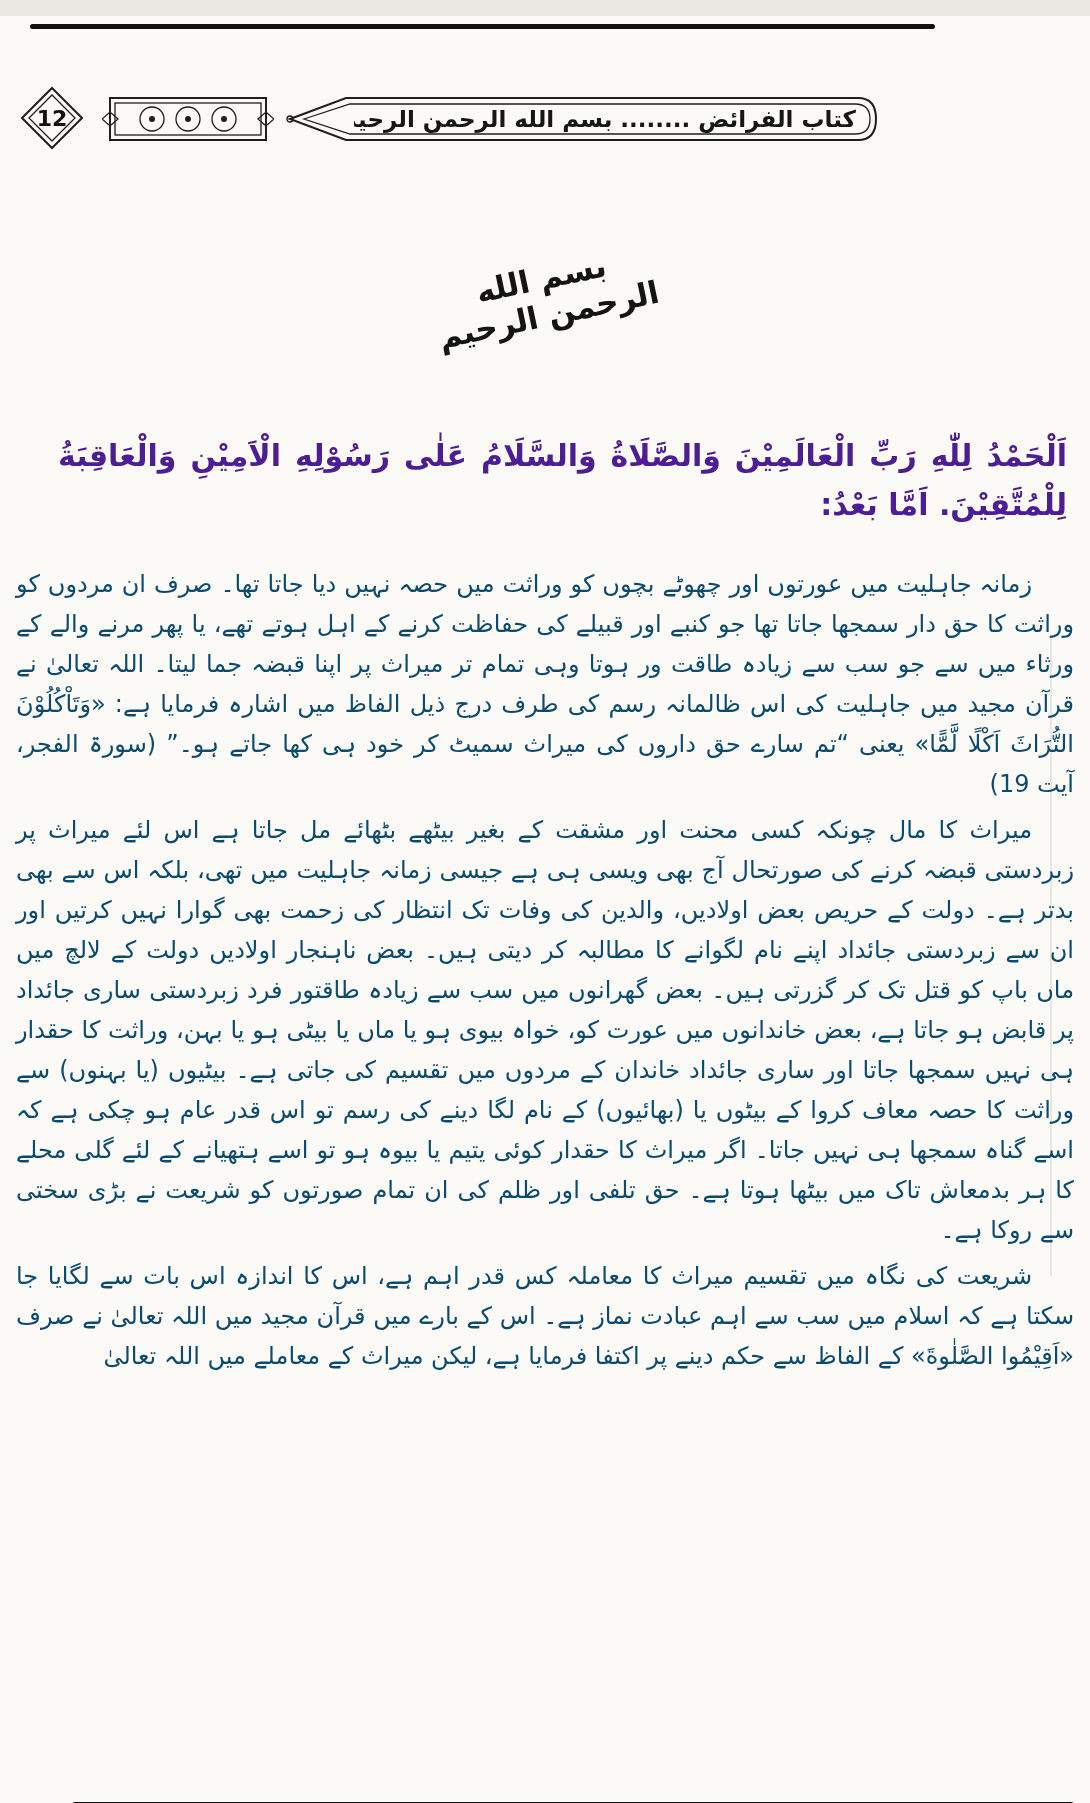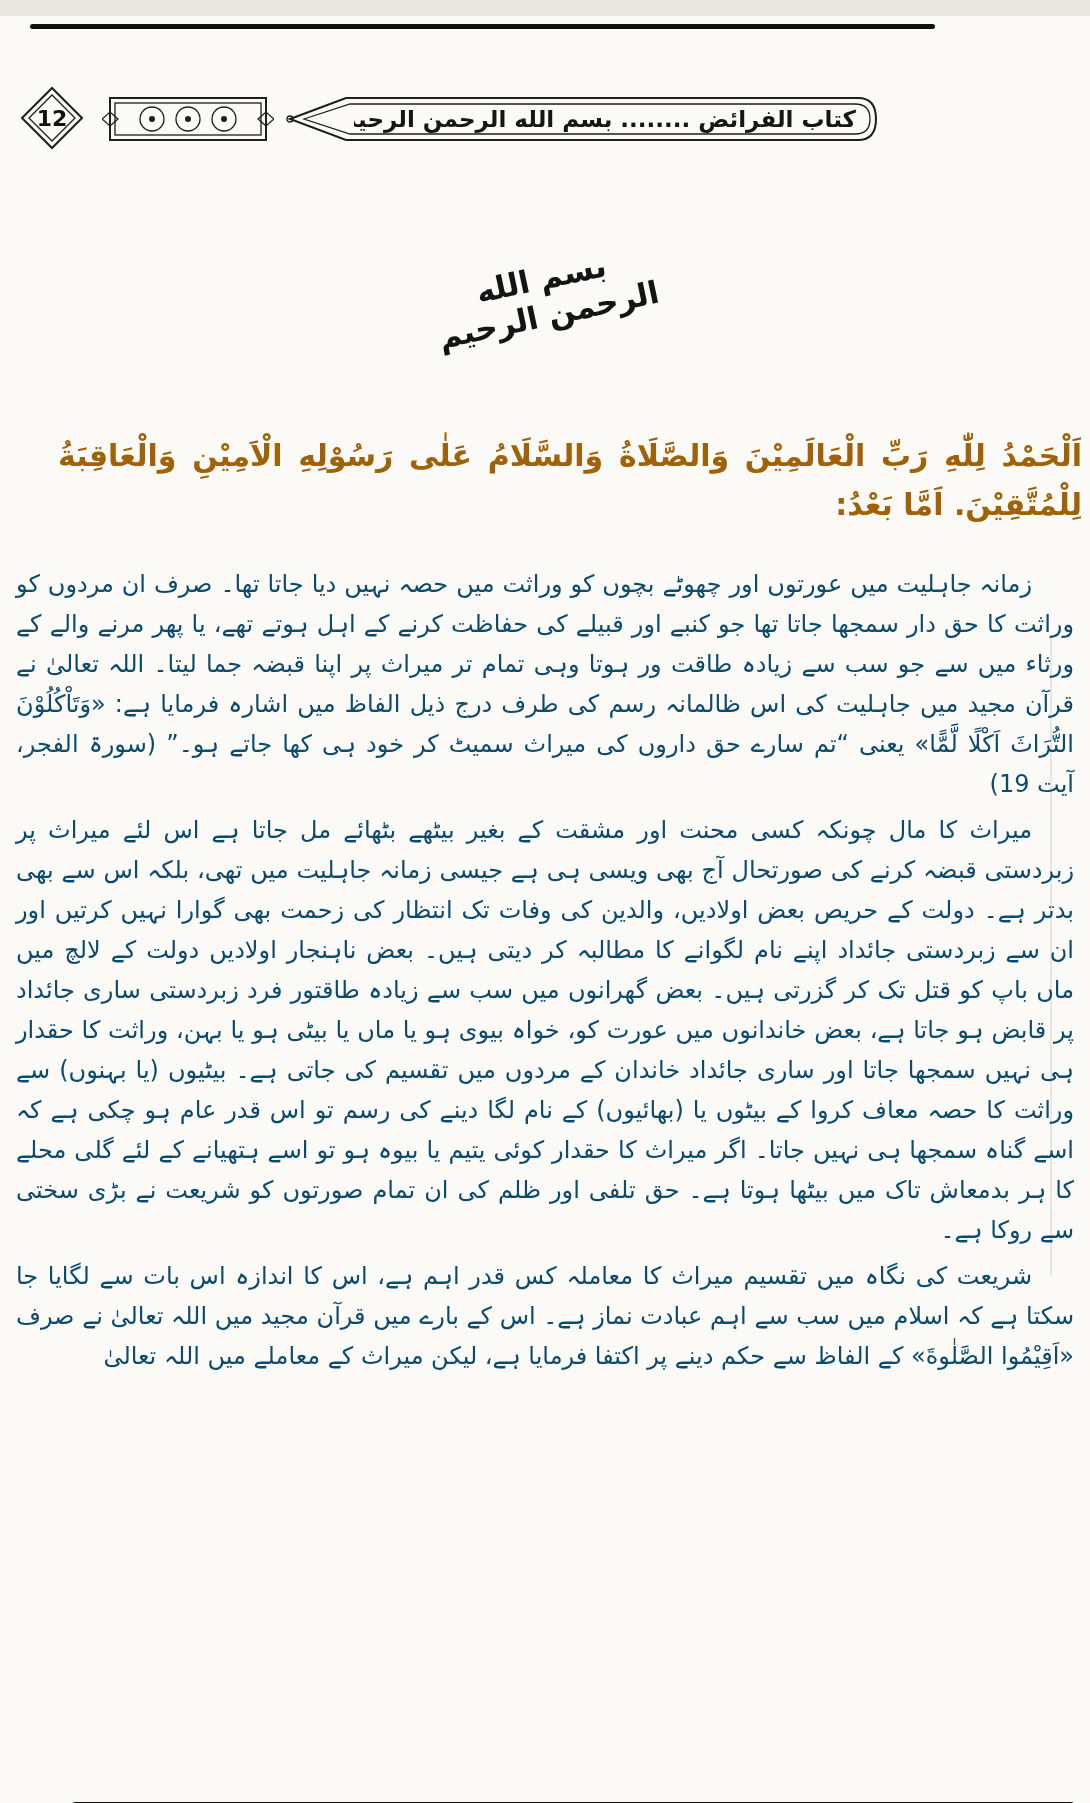--- a/index.html
+++ b/index.html
@@ -31,23 +31,23 @@
   .bismillah-wrap {
     position: absolute; top: 244px; left: 0; right: 0;
     display: flex; justify-content: center;
   }
   .bismillah {
     width: 230px; transform: rotate(-12deg);
     font-size: 31px; font-weight: bold; text-align: center;
     line-height: 1.2; direction: rtl; color: #141414;
   }
   .opening {
-    position: absolute; top: 416px; right: 8px; left: 58px;
+    position: absolute; top: 416px; right: 23px; left: 58px;
     direction: rtl; text-align: justify;
-    font-size: 30px; font-weight: bold; line-height: 1.62; color: #a16207;
+    font-size: 30px; font-weight: bold; line-height: 1.62; color: #4c1d95;
   }
   .bodytext {
     position: absolute; top: 548px; left: 16px; right: 16px;
     direction: rtl; text-align: justify;
     font-size: 24px; line-height: 40px; color: #0c4a6e;
   }
   .bodytext p { margin: 0 0 6px 0; text-indent: 42px; }
   svg { display: block; }
   .stroke { fill: none; stroke: #1e1e1e; stroke-width: 2; }
   .thin   { fill: none; stroke: #1e1e1e; stroke-width: 1.3; }

